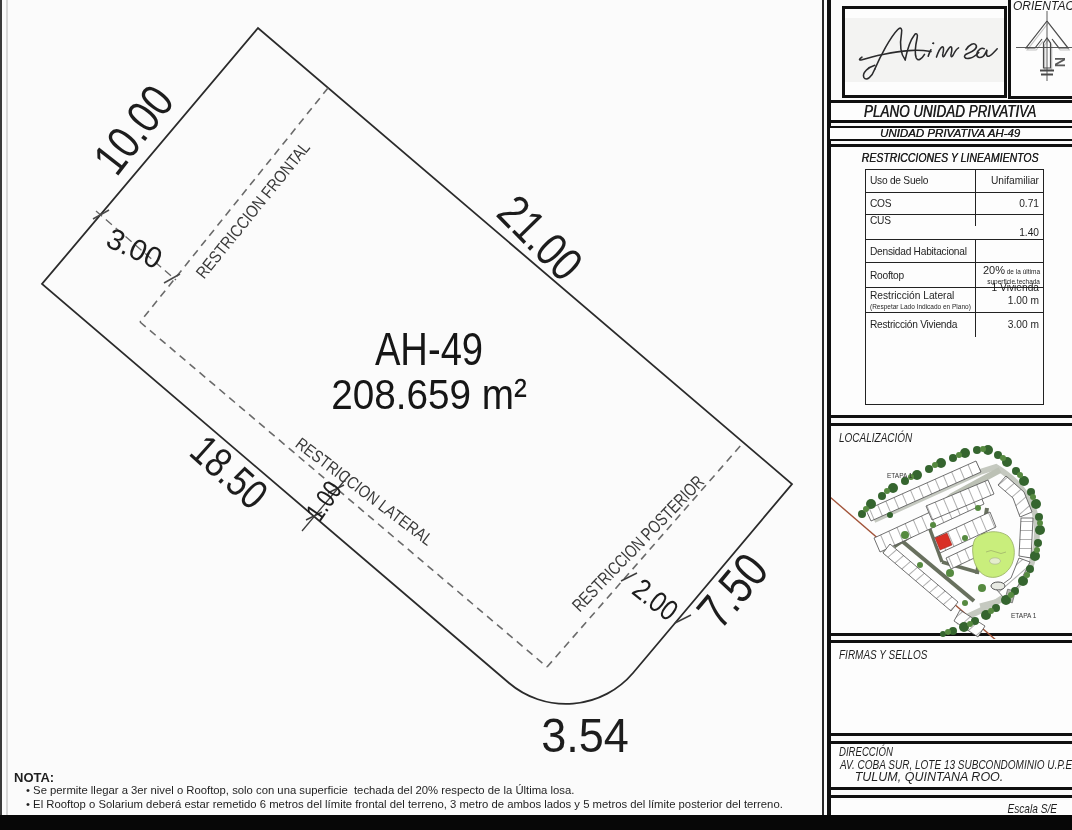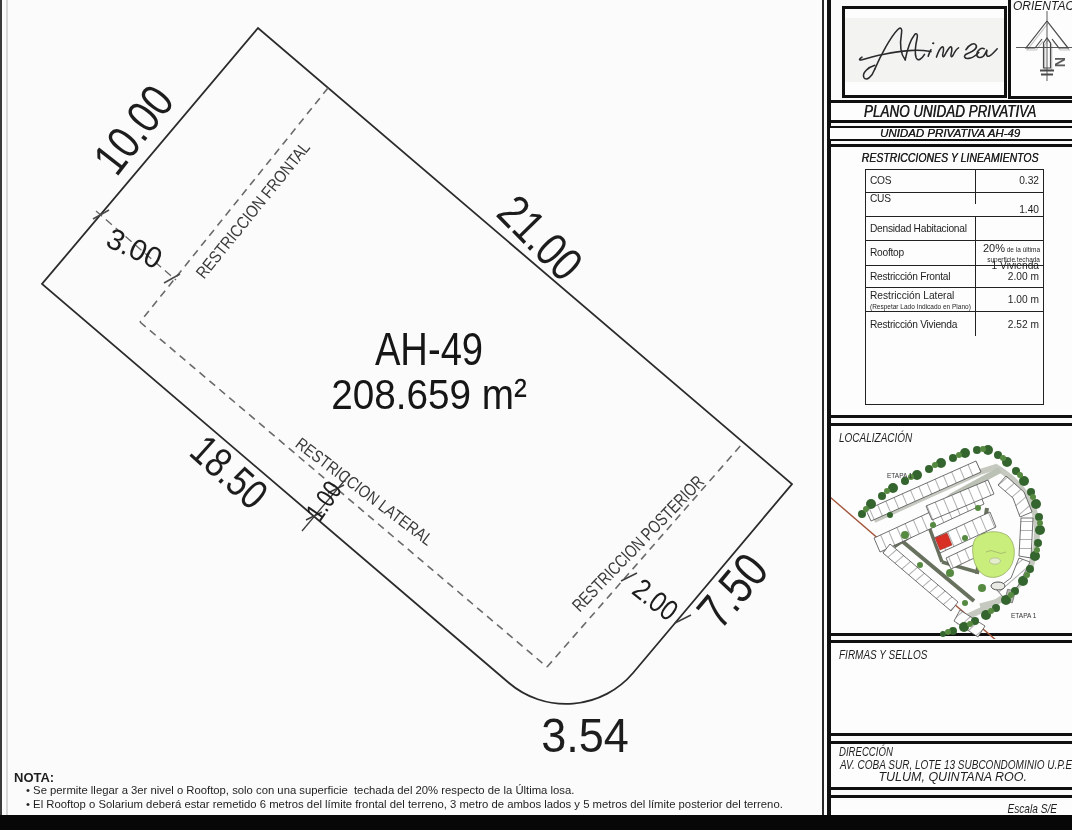--- a/index.html
+++ b/index.html
@@ -122,24 +122,28 @@
 <div class="box" style="left:828px;top:126px;width:256px;height:15px;border-width:2px;">
   <div class="it" style="font-size:11.5px;text-align:center;margin-top:-1px;width:240px;white-space:nowrap;text-shadow:0.4px 0 0 #222;">UNIDAD PRIVATIVA AH-49</div>
 </div>
 
 <div class="box" style="left:828px;top:144px;width:256px;height:274px;">
 
   <div class="it" style="font-size:12.5px;text-align:center;margin-top:4px;width:238px;white-space:nowrap;transform:scaleX(0.84);transform-origin:center;text-shadow:0.4px 0 0 #222;">RESTRICCIONES Y LINEAMIENTOS</div>
 
   <div class="abs" style="left:34px;top:22px;width:179px;height:236px;border:1.5px solid #222;box-sizing:border-box;font-size:10.2px;overflow:hidden;">
 
+    <div style="display:flex;box-sizing:border-box;height:22.6px;border-bottom:1.5px solid #222;">
+      <div style="width:110px;border-right:1.5px solid #222;display:flex;align-items:center;padding-left:4px;box-sizing:border-box;white-space:nowrap;letter-spacing:-0.25px;">Uso de Suelo</div>
+      <div style="flex:1;display:flex;align-items:center;justify-content:flex-end;padding-right:4px;">Unifamiliar</div>
+    </div>
 
     <div style="display:flex;box-sizing:border-box;height:22.6px;border-bottom:1.5px solid #222;">
       <div style="width:110px;border-right:1.5px solid #222;display:flex;align-items:center;padding-left:4px;box-sizing:border-box;white-space:nowrap;letter-spacing:-0.25px;">COS</div>
-      <div style="flex:1;display:flex;align-items:center;justify-content:flex-end;padding-right:4px;">0.32</div>
+      <div style="flex:1;display:flex;align-items:center;justify-content:flex-end;padding-right:4px;">0.71</div>
     </div>
 
     <div style="display:flex;box-sizing:border-box;height:24.6px;border-bottom:1.5px solid #222;flex-direction:column;">
       <div style="width:110px;border-right:1.5px solid #222;display:flex;align-items:center;padding-left:4px;box-sizing:border-box;white-space:nowrap;letter-spacing:-0.25px;">CUS</div>
       <div style="flex:1;display:flex;align-items:center;justify-content:flex-end;padding-right:4px;">1.40</div>
     </div>
 
     <div style="display:flex;box-sizing:border-box;height:23.5px;border-bottom:1.5px solid #222;">
       <div style="width:110px;border-right:1.5px solid #222;display:flex;align-items:center;padding-left:4px;box-sizing:border-box;white-space:nowrap;letter-spacing:-0.25px;">Densidad Habitacional</div>
       <div style="flex:1;display:flex;align-items:center;justify-content:flex-end;padding-right:4px;margin-top:48px;">1 Vivienda</div>
@@ -148,33 +152,29 @@
 
 
     <div style="display:flex;box-sizing:border-box;height:25.2px;border-bottom:1.5px solid #222;">
       <div style="width:110px;border-right:1.5px solid #222;display:flex;align-items:center;padding-left:4px;box-sizing:border-box;white-space:nowrap;letter-spacing:-0.25px;">Rooftop</div>
       <div style="flex:1;padding-right:3px;text-align:right;line-height:9px;padding-top:3px;">
         <span style="font-size:11px;">20%</span><span style="font-size:6.5px;"> de la última</span><br>
         <span style="font-size:6.5px;">superficie techada</span>
       </div>
     </div>
 
-    <div style="display:flex;box-sizing:border-box;height:21.9px;border-bottom:1.5px solid #222;">
-      <div style="width:110px;border-right:1.5px solid #222;display:flex;align-items:center;padding-left:4px;box-sizing:border-box;white-space:nowrap;letter-spacing:-0.25px;">Restricción Frontal</div>
-      <div style="flex:1;display:flex;align-items:center;justify-content:flex-end;padding-right:4px;">2.00 m</div>
-    </div>
 
     <div style="display:flex;box-sizing:border-box;height:24.3px;border-bottom:1.5px solid #222;">
       <div style="width:110px;border-right:1.5px solid #222;padding-left:4px;box-sizing:border-box;line-height:10px;padding-top:3px;">Restricción Lateral<br><span style="font-size:6.5px;">(Respetar Lado Indicado en Plano)</span></div>
       <div style="flex:1;display:flex;align-items:center;justify-content:flex-end;padding-right:4px;">1.00 m</div>
     </div>
 
     <div style="display:flex;box-sizing:border-box;height:24.2px;">
       <div style="width:110px;border-right:1.5px solid #222;display:flex;align-items:center;padding-left:4px;box-sizing:border-box;white-space:nowrap;letter-spacing:-0.25px;">Restricción Vivienda</div>
-      <div style="flex:1;display:flex;align-items:center;justify-content:flex-end;padding-right:4px;">2.52 m</div>
+      <div style="flex:1;display:flex;align-items:center;justify-content:flex-end;padding-right:4px;">3.00 m</div>
     </div>
   </div>
 </div>
 
 <div class="box" style="left:828px;top:423px;width:256px;height:213px;">
   
   <div class="it" style="font-size:13.5px;margin:4px 0 0 8px;display:inline-block;transform:scaleX(0.74);transform-origin:left center;position:relative;z-index:5;">LOCALIZACIÓN</div>
   
   <svg class="abs" style="left:0;top:0;" width="244" height="213" viewBox="0 0 244 213">
     <defs>
@@ -314,21 +314,21 @@
   </svg>
 </div>
 
 <div class="box" style="left:828px;top:640px;width:256px;height:96px;">
   <div class="it" style="font-size:13.5px;margin:4px 0 0 8px;display:inline-block;transform:scaleX(0.74);transform-origin:left center;">FIRMAS Y SELLOS</div>
 </div>
 
 <div class="box" style="left:828px;top:741px;width:256px;height:49px;">
   <div style="line-height:12px;margin-top:1px;"><span class="it" style="font-size:12px;margin-left:8px;display:inline-block;transform:scaleX(0.8);transform-origin:left center;">DIRECCIÓN</span></div>
   <div style="line-height:12px;"><span class="it" style="font-size:12.5px;white-space:nowrap;display:inline-block;transform:scaleX(0.8);transform-origin:left center;margin-left:9px;">AV. COBA SUR, LOTE 13 SUBCONDOMINIO U.P.E. 8,</span></div>
-  <div class="it" style="font-size:12.5px;line-height:12.5px;text-align:right;width:196px;">TULUM, QUINTANA ROO.</div>
+  <div class="it" style="font-size:12.5px;line-height:12.5px;text-align:center;width:196px;">TULUM, QUINTANA ROO.</div>
 </div>
 
 <div class="box" style="left:828px;top:795px;width:256px;height:40px;">
   <div class="it" style="font-size:13px;text-align:right;margin:3px 24px 0 0;transform:scaleX(0.78);transform-origin:right center;">Escala S/E</div>
 </div>
 
 <div class="abs" style="left:14px;top:770px;font-size:13px;font-weight:bold;">NOTA:</div>
 
 <div class="abs" style="left:26px;top:784px;font-size:11.3px;white-space:nowrap;">• Se permite llegar a 3er nivel o Rooftop, solo con una superficie&nbsp; techada del 20% respecto de la Última losa.</div>
 

